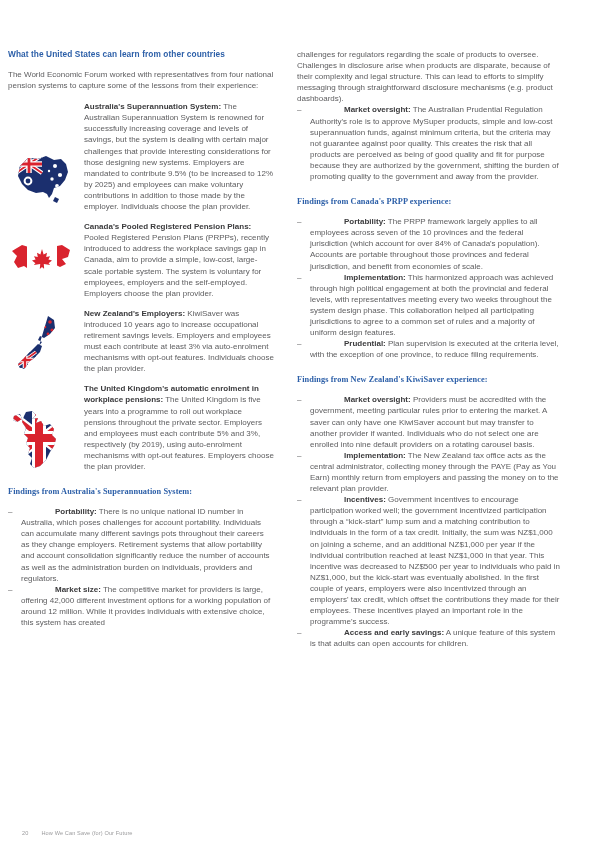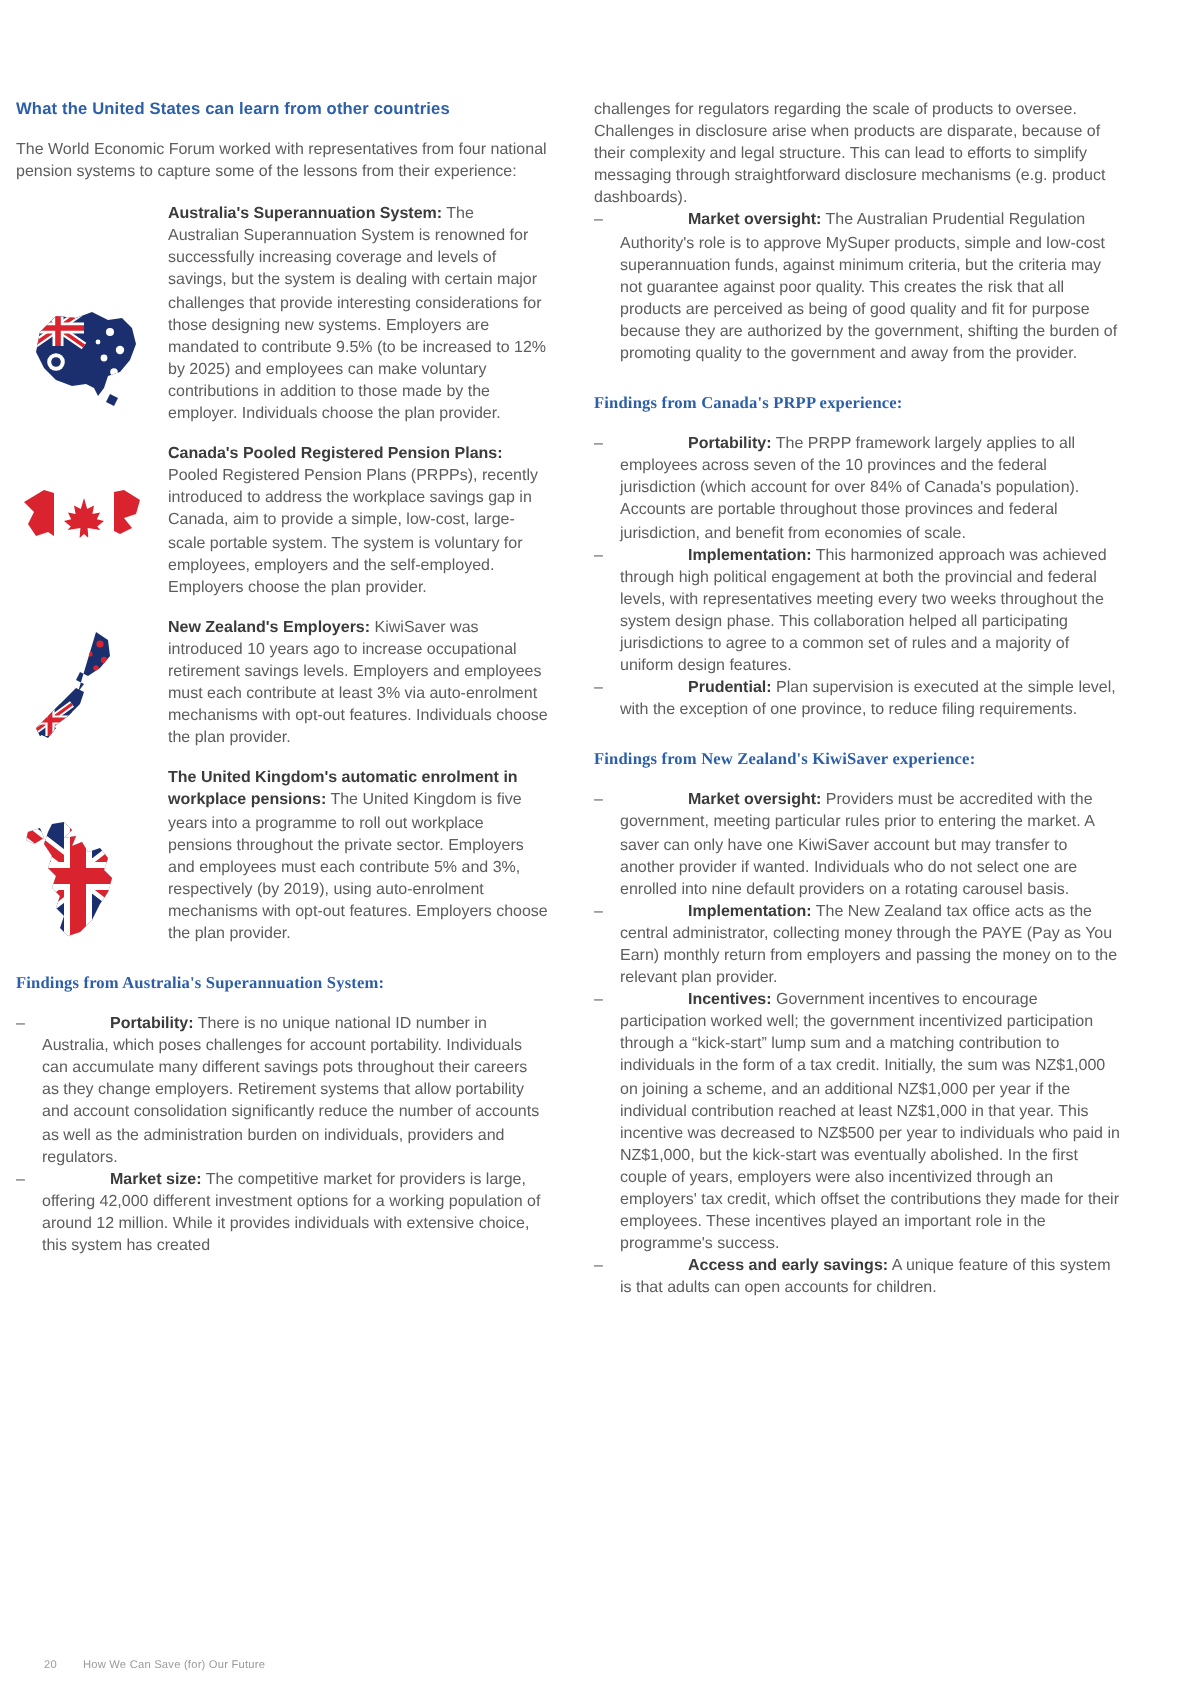--- a/index.html
+++ b/index.html
@@ -284,21 +284,21 @@
       <h2 class="section-head spaced">Findings from Canada's PRPP experience:</h2>
 
       <ul class="dash-list">
         <li>
           <span class="dash">–</span><b>Portability:</b><span> The PRPP framework largely applies to all employees across seven of the 10 provinces and the federal jurisdiction (which account for over 84% of Canada's population). Accounts are portable throughout those provinces and federal jurisdiction, and benefit from economies of scale.</span>
         </li>
         <li>
           <span class="dash">–</span><b>Implementation:</b><span> This harmonized approach was achieved through high political engagement at both the provincial and federal levels, with representatives meeting every two weeks throughout the system design phase. This collaboration helped all participating jurisdictions to agree to a common set of rules and a majority of uniform design features.</span>
         </li>
         <li>
-          <span class="dash">–</span><b>Prudential:</b><span> Plan supervision is executed at the simple level, with the exception of one province, to reduce filing requirements.</span>
+          <span class="dash">–</span><b>Prudential:</b><span> Plan supervision is executed at the criteria level, with the exception of one province, to reduce filing requirements.</span>
         </li>
       </ul>
 
       <h2 class="section-head spaced">Findings from New Zealand's KiwiSaver experience:</h2>
 
       <ul class="dash-list">
         <li>
           <span class="dash">–</span><b>Market oversight:</b><span> Providers must be accredited with the government, meeting particular rules prior to entering the market. A saver can only have one KiwiSaver account but may transfer to another provider if wanted. Individuals who do not select one are enrolled into nine default providers on a rotating carousel basis.</span>
         </li>
         <li>

